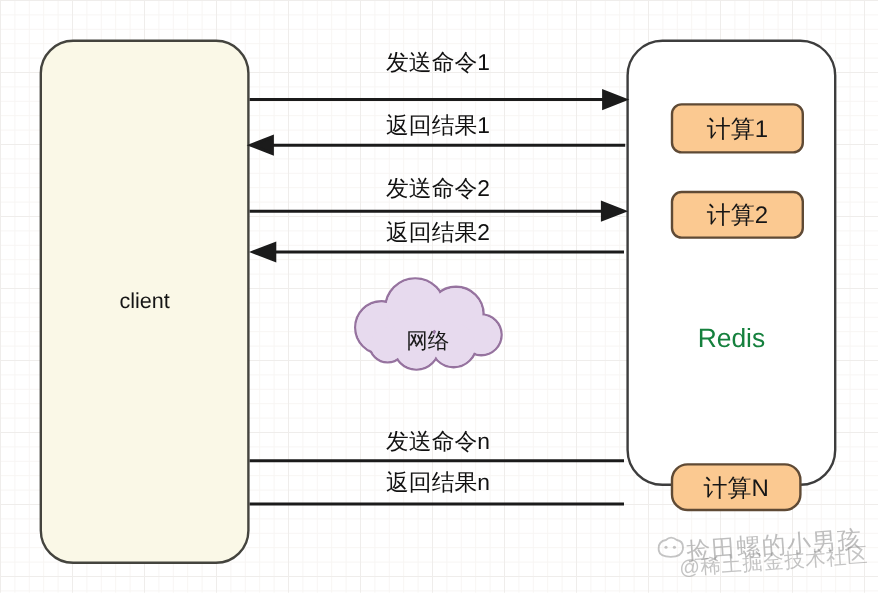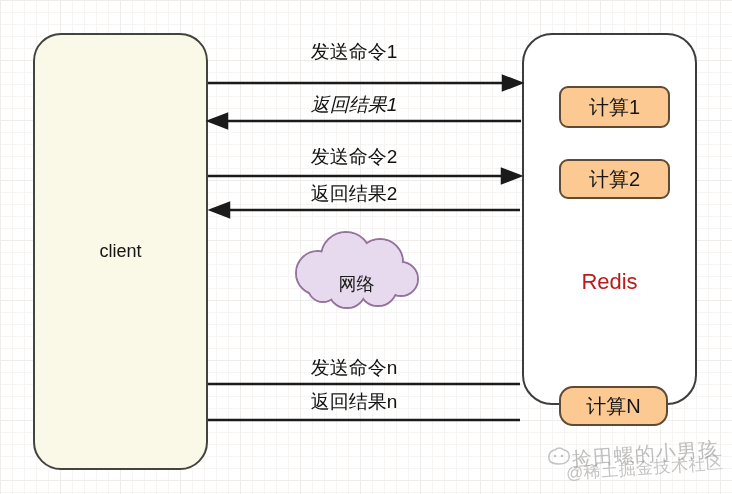--- a/index.html
+++ b/index.html
@@ -20,37 +20,37 @@
     background:#FAF8E7;border:2.5px solid #44443e;border-radius:28px;
     display:flex;align-items:center;justify-content:center;
     font-size:18px;color:#151515;
   }
   .redis-box{
     left:522px;top:33px;width:175px;height:372px;
     background:#ffffff;border:2.5px solid #3d3d3d;border-radius:30px;
   }
   .redis-label{
     position:absolute;left:0;top:234px;width:100%;text-align:center;
-    font-size:22px;color:#b91c1c;
+    font-size:22px;color:#15803d;
   }
   .compute{
     position:absolute;left:35px;width:107px;height:38px;
     background:#FBC991;border:2px solid #5f4a35;border-radius:9px;
     display:flex;align-items:center;justify-content:center;
     font-size:20px;color:#161616;
   }
   .compute-1{top:51px;}
   .compute-2{top:124px;height:36px;}
   .compute-n{top:351px;width:105px;height:36px;border-radius:14px;}
   .arrows{position:absolute;left:0;top:0;width:732px;height:494px;pointer-events:none;}
   .msg-label{
-    position:absolute;left:244px;width:220px;text-align:center;
+    position:absolute;left:255px;width:220px;text-align:center;
     font-size:19px;color:#111;white-space:nowrap;
   }
-  .m1{top:39px;} .m2{top:92px;font-style:italic;} .m3{top:144px;} .m4{top:181px;} .m5{top:355px;} .m6{top:389px;}
+  .m1{top:39px;} .m2{top:92px;} .m3{top:144px;} .m4{top:181px;} .m5{top:355px;} .m6{top:389px;}
   .cloud{position:absolute;left:284px;top:226px;width:145px;height:90px;}
   .cloud svg{position:absolute;left:0;top:0;}
   .cloud-label{
     position:absolute;left:0;top:12px;width:100%;height:100%;
     display:flex;align-items:center;justify-content:center;
     font-size:18px;color:#1a1a1a;padding-top:2px;box-sizing:border-box;
   }
   .watermark{position:absolute;left:540px;top:440px;width:192px;height:54px;color:#8a8a8a;}
   .wm-face{position:absolute;left:6px;top:5px;opacity:.5;}
   .wm-author{

